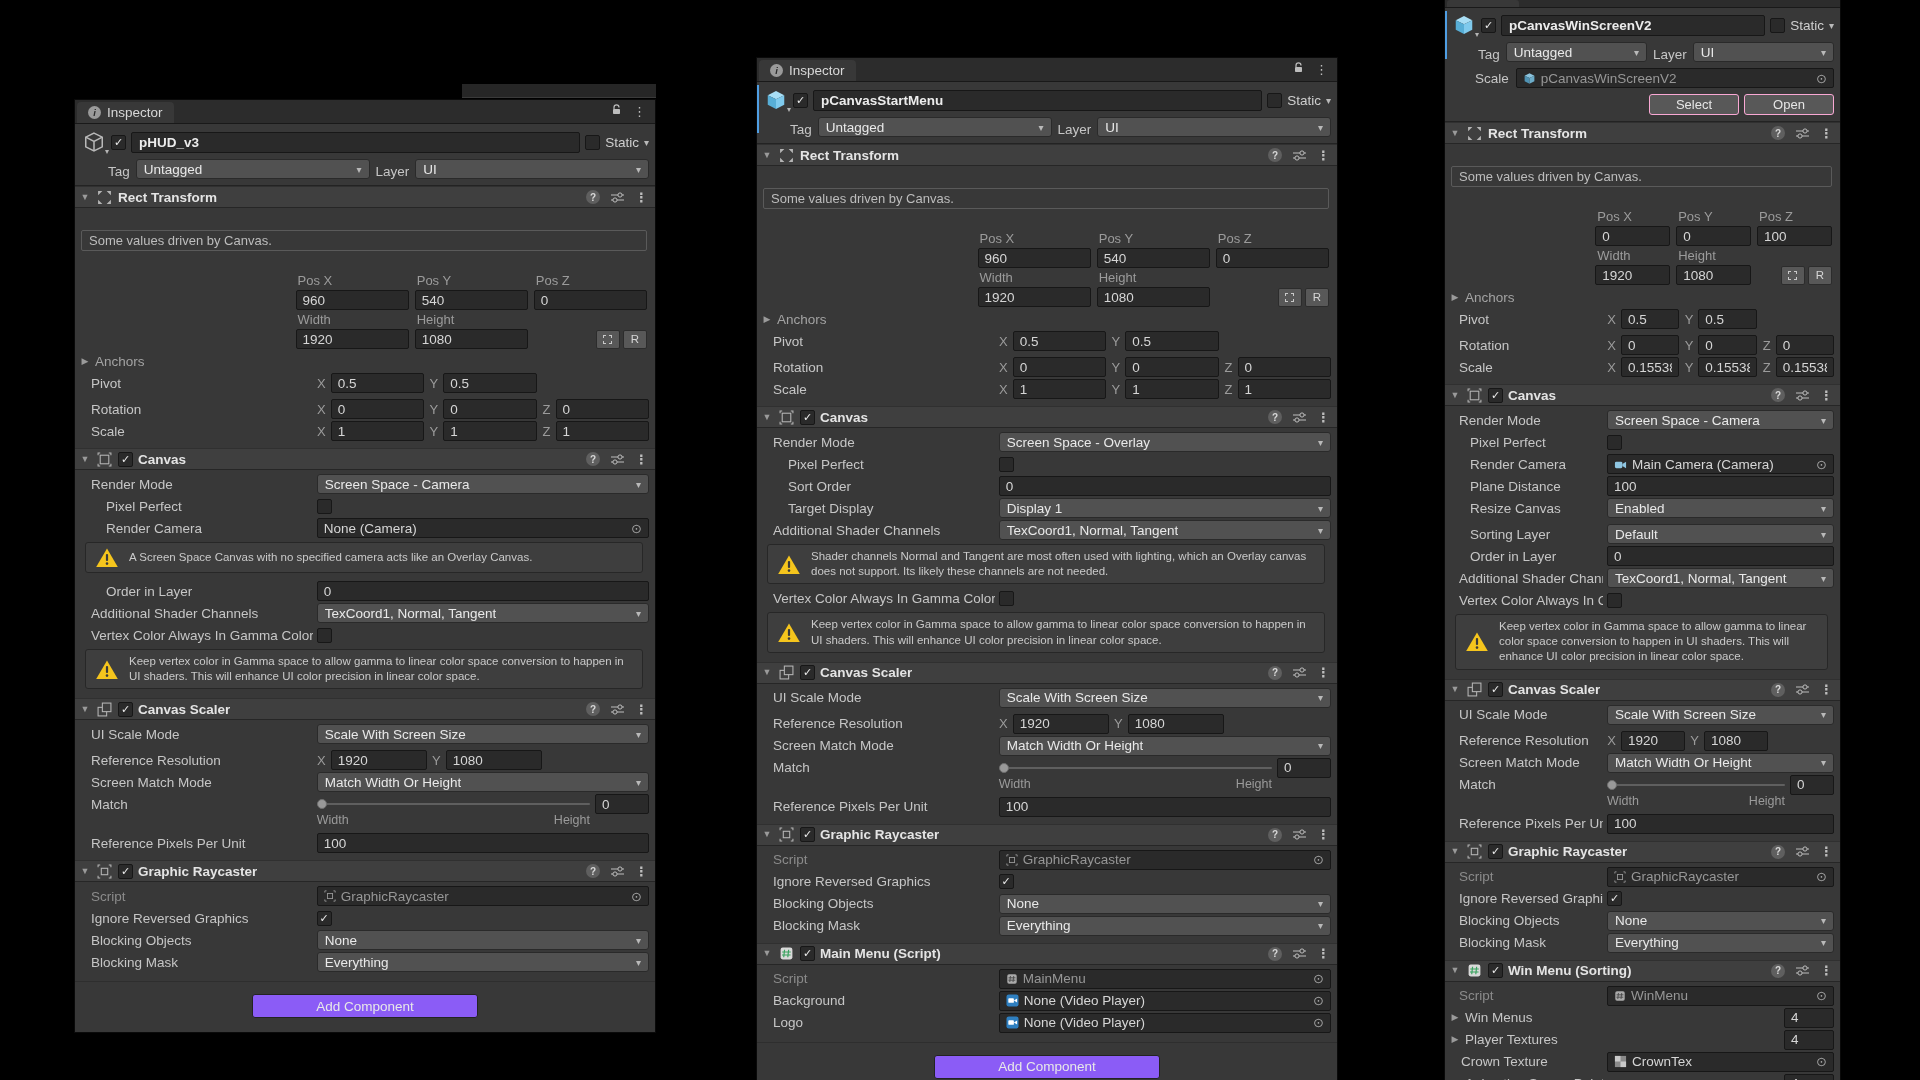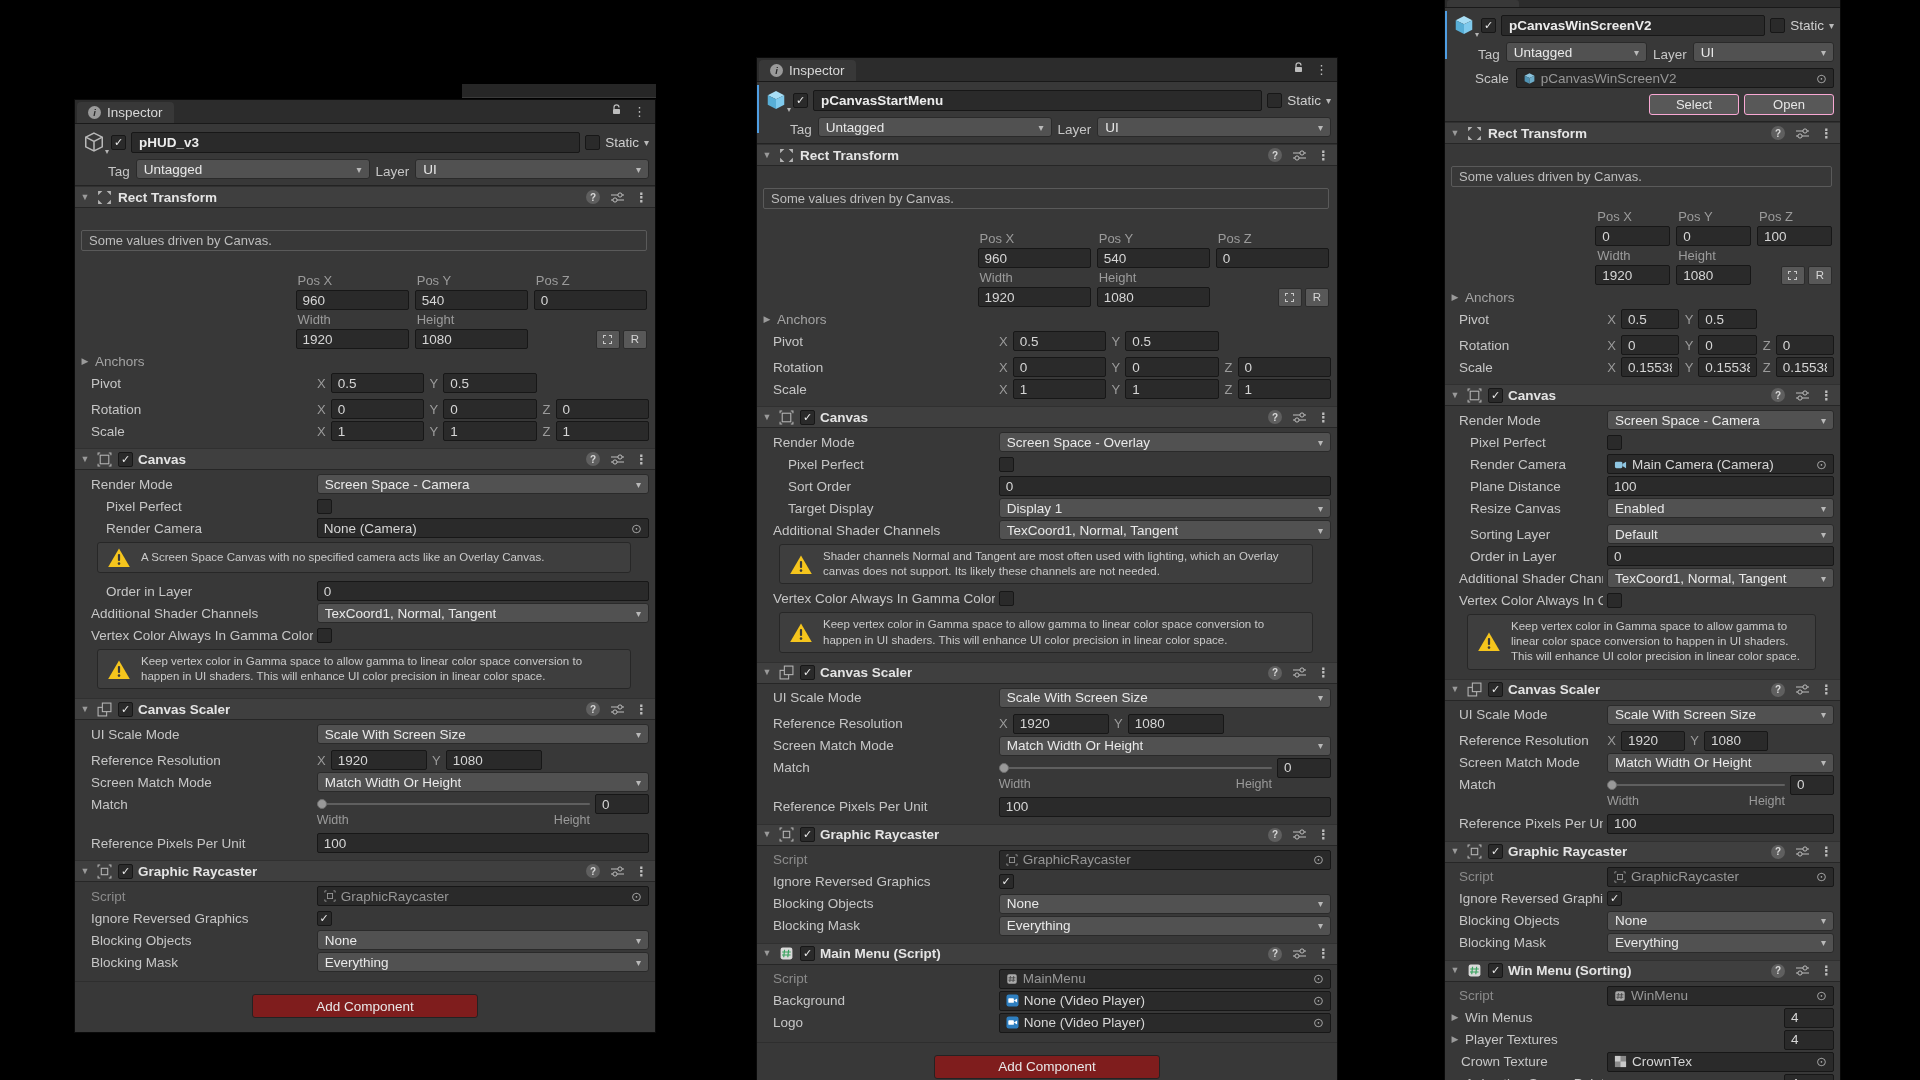--- a/index.html
+++ b/index.html
@@ -55,21 +55,21 @@
   .grey .flbl{color:#8b8b8b}
   .fctrl{flex:1;display:flex;align-items:center;gap:5px;min-width:0}
   .tfield{height:20px;background:#2a2a2a;border:1px solid #171717;border-radius:2px;display:flex;align-items:center;padding:0 6px;color:#d6d6d6;flex:1;min-width:0}
   .tfield span{white-space:nowrap;overflow:hidden}
   .objf{height:20px;background:#2a2a2a;border:1px solid #171717;border-radius:2px;display:flex;align-items:center;gap:5px;padding:0 6px;color:#d6d6d6;flex:1;min-width:0}
   .objf .oft{white-space:nowrap;overflow:hidden}
   .objf .pick{margin-left:auto;color:#9f9f9f;font-size:13px}
   .greyed,.greyed .oft{color:#979797}
   .plain-lbl{color:#a3a3a3}
   .infobox{margin:18px 2px;border:1px solid #5a5a5a;border-radius:2px;padding:2px 7px;font-size:13px;color:#bdbdbd}
-  .warnbox{margin:2px 18px;background:#3e3e3e;border:1px solid #272727;border-radius:3px;padding:4px 9px;display:flex;align-items:center;gap:10px;font-size:11.5px;color:#cacaca;line-height:1.32}
+  .warnbox{margin:2px 6px;background:#3e3e3e;border:1px solid #272727;border-radius:3px;padding:4px 9px;display:flex;align-items:center;gap:10px;font-size:11.5px;color:#cacaca;line-height:1.32}
   .warnbox svg{flex:0 0 auto}
 
   .rt-grid{display:flex;margin-top:2px}
   .rt-spacer{flex:0 0 38%}
   .rt-cols{flex:1;display:grid;grid-template-columns:1fr 1fr 1fr;column-gap:6px;row-gap:2px;align-items:center;padding-right:2px}
   .rt-l{color:#9b9b9b;font-size:13px;height:15px;padding-left:2px;white-space:nowrap;overflow:hidden}
   .rt-btns{display:flex;gap:3px;justify-content:flex-end;align-items:center}
   .mini-btn{width:24px;height:19px;background:#585858;border:1px solid #2c2c2c;border-radius:2px;display:flex;align-items:center;justify-content:center;color:#d6d6d6;font-size:11.5px}
   .dashed-sq{width:9px;height:9px;border:1px dashed #c9c9c9}
   .axis3{flex:1;display:flex;align-items:center;gap:5px;min-width:0}
@@ -80,21 +80,21 @@
   .slider{flex:1;position:relative;height:20px;display:flex;align-items:center;min-width:0}
   .track{width:100%;height:2px;background:#5f5f5f;border-radius:1px}
   .knob{position:absolute;left:0;top:5px;width:10px;height:10px;border-radius:50%;background:#999;border:1px solid #6e6e6e}
   .mval{flex:0 0 54px}
   .subrow{min-height:14px;margin-top:-3px}
   .subrow .fctrl{justify-content:space-between;padding-right:59px;color:#9b9b9b;font-size:12.5px}
   .numf{flex:0 0 50px}
   .wm-lbl{flex:1;color:#c6c6c6;white-space:nowrap;overflow:hidden}
 
   .addcomp{display:flex;justify-content:center;padding:12px 0 14px;border-top:1px solid #2e2e2e;margin-top:2px}
-  .addbtn{width:226px;height:24px;background:#7f1d1d;border:1px solid #232323;border-radius:3px;color:#e8e8e8;font-size:13.5px;font-family:inherit}
+  .addbtn{width:226px;height:24px;background:#8b5cf6;border:1px solid #232323;border-radius:3px;color:#e8e8e8;font-size:13.5px;font-family:inherit}
 
   
   .p-narrow .flbl{flex-basis:40%;padding-left:10px}
   .p-narrow .indent .flbl{padding-left:21px}
   .p-narrow .refx{flex:0 0 64px}
   .p-narrow .mval{flex-basis:44px}
   .p-narrow .subrow .fctrl{padding-right:49px}
   .p-narrow .head{padding-top:4px}
 </style>
 </head>

